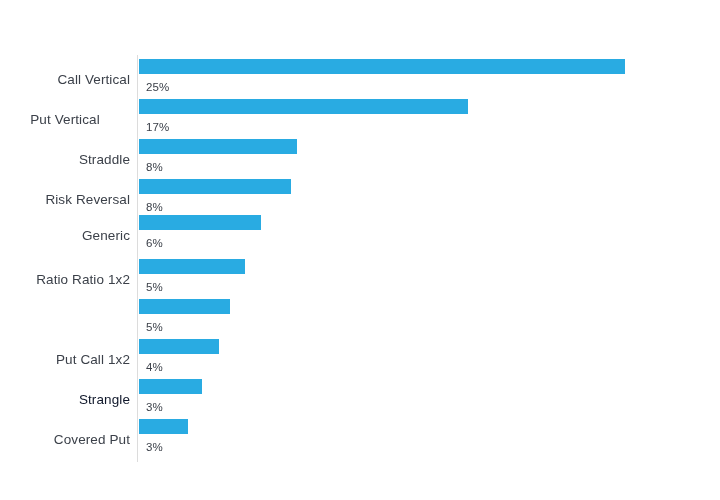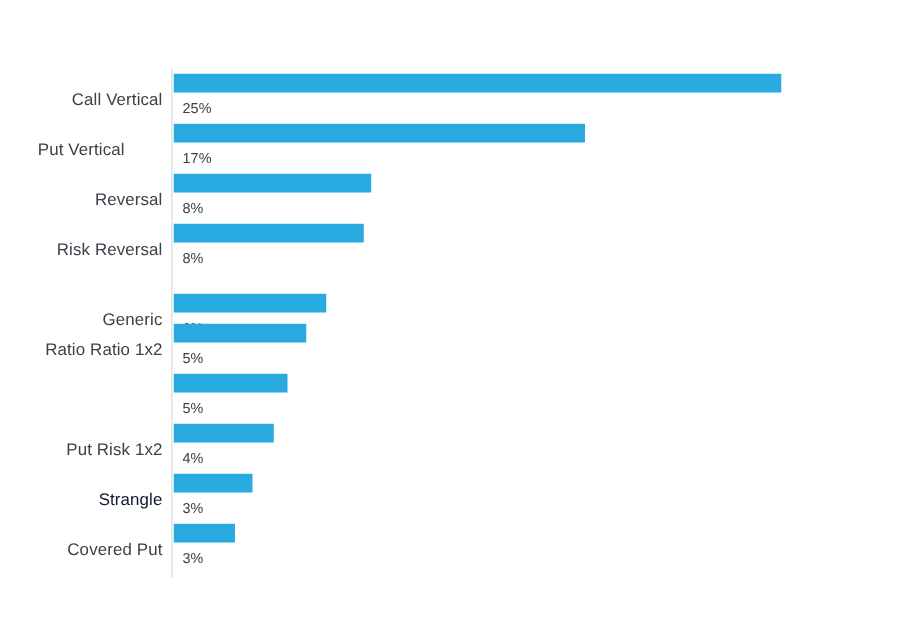--- a/index.html
+++ b/index.html
@@ -85,50 +85,50 @@
       <div class="value-label" style="color: rgb(59, 64, 73);">25%</div>
     </div>
 
     <div class="bar-row" style="top:98px">
       <div class="cat-label" style="color: rgb(59, 64, 73); text-align: center;">Put Vertical</div>
       <div class="bar" style="width: 329px; background: rgb(41, 171, 226);"></div>
       <div class="value-label" style="color: rgb(59, 64, 73);">17%</div>
     </div>
 
     <div class="bar-row" style="top:138px">
-      <div class="cat-label" style="color: rgb(59, 64, 73);">Reversal</div>
+      <div class="cat-label" style="color: rgb(59, 64, 73);">Straddle</div>
       <div class="bar" style="width: 158px; background: rgb(41, 171, 226);"></div>
       <div class="value-label" style="color: rgb(59, 64, 73);">8%</div>
     </div>
 
     <div class="bar-row" style="top:178px">
       <div class="cat-label" style="color: rgb(59, 64, 73);">Risk Reversal</div>
       <div class="bar" style="width: 152px; background: rgb(41, 171, 226);"></div>
       <div class="value-label" style="color: rgb(59, 64, 73);">8%</div>
     </div>
 
-    <div class="bar-row" style="top:234px">
+    <div class="bar-row" style="top:214px">
       <div class="cat-label" style="color: rgb(59, 64, 73);">Generic</div>
       <div class="bar" style="width: 122px; background: rgb(41, 171, 226);"></div>
       <div class="value-label" style="color: rgb(59, 64, 73);">6%</div>
     </div>
 
     <div class="bar-row" style="top:258px">
       <div class="cat-label" style="color: rgb(59, 64, 73);">Ratio Ratio 1x2</div>
       <div class="bar" style="width: 106px; background: rgb(41, 171, 226);"></div>
       <div class="value-label" style="color: rgb(59, 64, 73);">5%</div>
     </div>
 
     <div class="bar-row" style="top:298px">
       <div class="bar" style="width: 91px; background: rgb(41, 171, 226);"></div>
       <div class="value-label" style="color: rgb(59, 64, 73);">5%</div>
     </div>
 
     <div class="bar-row" style="top:338px">
-      <div class="cat-label" style="color: rgb(59, 64, 73);">Put Risk 1x2</div>
+      <div class="cat-label" style="color: rgb(59, 64, 73);">Put Call 1x2</div>
       <div class="bar" style="width: 80px; background: rgb(41, 171, 226);"></div>
       <div class="value-label" style="color: rgb(59, 64, 73);">4%</div>
     </div>
 
     <div class="bar-row" style="top:378px">
       <div class="cat-label" style="color: #0f172a; text-align: right;">Strangle</div>
       <div class="bar" style="width: 63px; background: rgb(41, 171, 226);"></div>
       <div class="value-label" style="color: rgb(59, 64, 73);">3%</div>
     </div>
 

